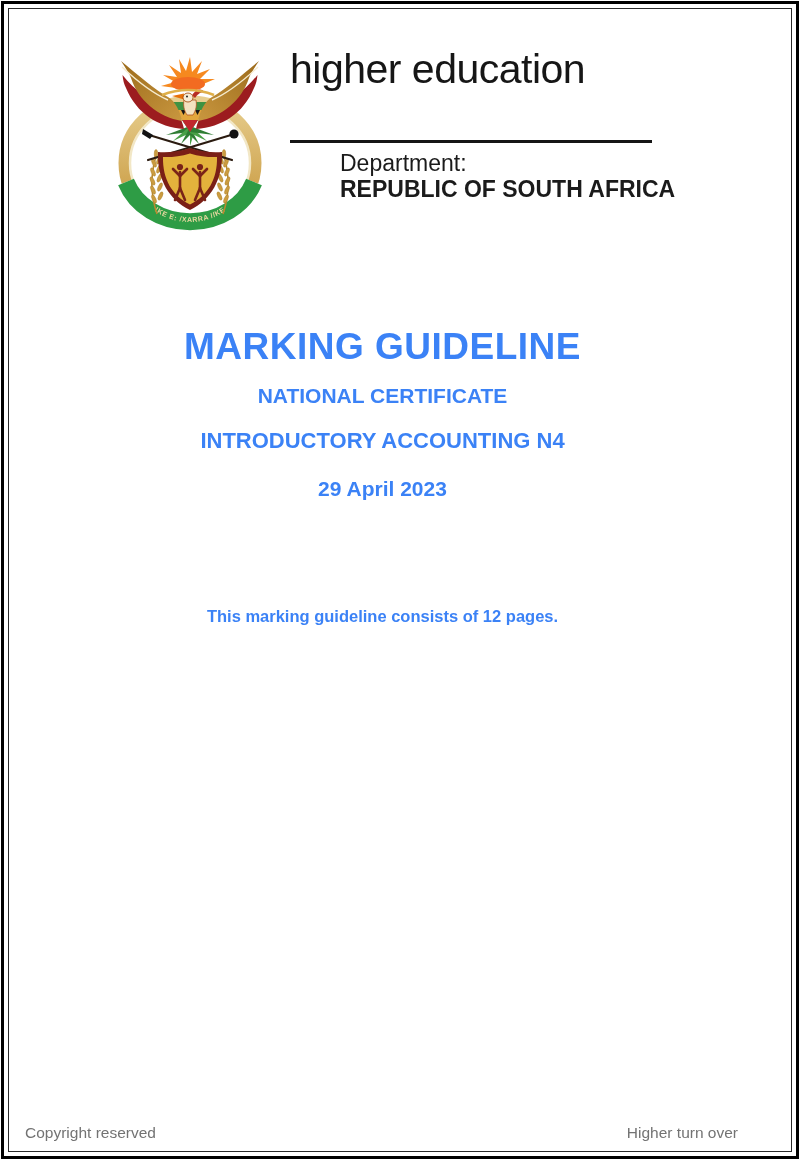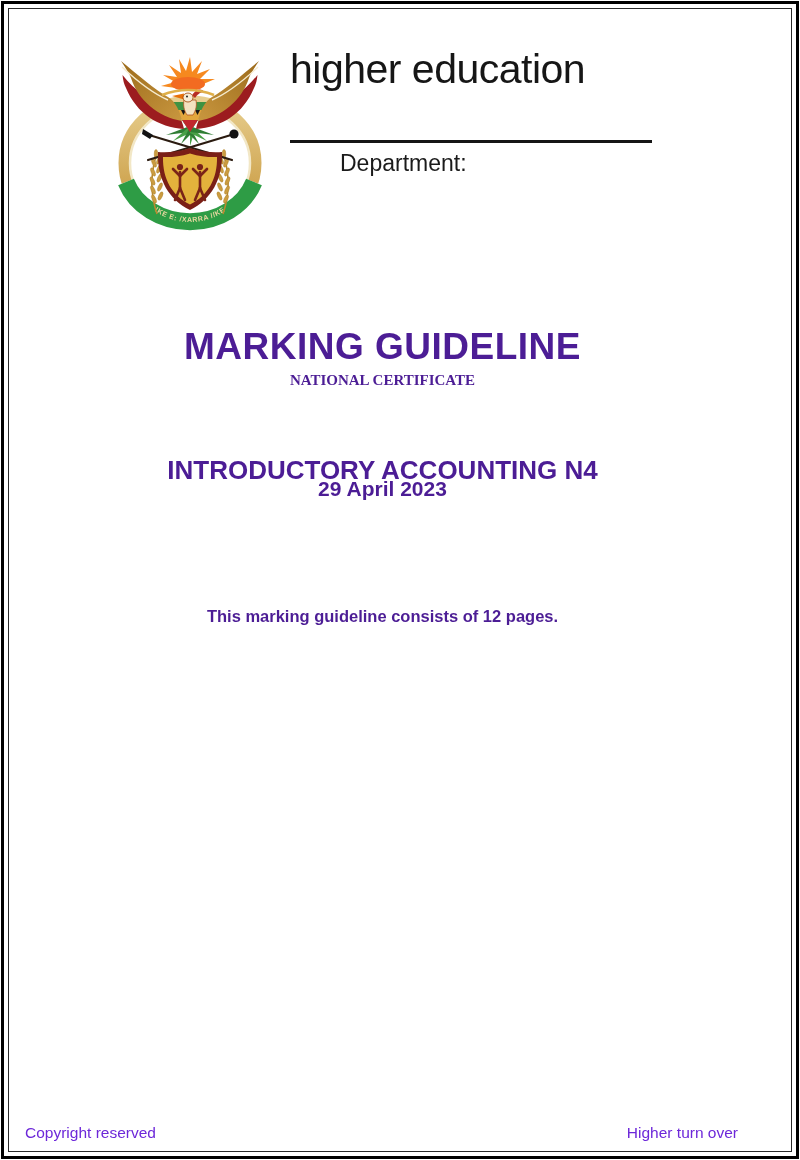--- a/index.html
+++ b/index.html
@@ -41,33 +41,33 @@
     position: absolute; left: 292px; top: 151px;
     font-size: 23px; line-height: 25.5px;
     color: #1b1b1b; white-space: nowrap; margin-left: 48px;
   }
   .dept-block .country { font-weight: bold; }
 
   
   .center-line {
     position: absolute; left: 25px; width: 715px;
     text-align: center; white-space: nowrap;
-    font-weight: bold; color: #4c1d95;
+    font-weight: bold; color: #3b82f6;
   }
   .title-main     { top: 326px; font-size: 37px; letter-spacing: 0.5px; }
-  .title-cert     { top: 372px; font-size: 15px; font-family: Liberation Serif, serif; }
-  .title-subject  { top: 428px; font-size: 26px; margin-top: 27px; }
+  .title-cert     { top: 384px; font-size: 21px; }
+  .title-subject  { top: 428px; font-size: 22px; }
   .title-date     { top: 477px; font-size: 21px; }
   .title-notice   { top: 607px; font-size: 16.5px; }
 
   
   .footer {
     position: absolute; left: 25px; right: 62px; top: 1124px;
     display: flex; justify-content: space-between;
-    font-size: 15.5px; color: #6d28d9;
+    font-size: 15.5px; color: #737373;
   }
 </style>
 </head>
 <body>
 
 <div class="border-outer"></div>
 <div class="border-inner"></div>
 
 <svg class="emblem" viewBox="0 0 160 200" aria-hidden="true">
   <defs>
@@ -177,20 +177,21 @@
     <path d="M 52 57 Q 78 47 104 57" fill="none" stroke="#DFAF49" stroke-width="2.5"></path>
   </g>
 </svg>
 
 <div class="wordmark">
   <div>higher education</div>
 </div>
 <div class="logo-rule"></div>
 <div class="dept-block">
   <div>Department:</div>
+  <div class="country">REPUBLIC OF SOUTH AFRICA</div>
 </div>
 
 <div class="center-line title-main">MARKING GUIDELINE</div>
 <div class="center-line title-cert">NATIONAL CERTIFICATE</div>
 <div class="center-line title-subject">INTRODUCTORY ACCOUNTING N4</div>
 <div class="center-line title-date">29 April 2023</div>
 <div class="center-line title-notice">This marking guideline consists of 12 pages.</div>
 
 <div class="footer">
   <span>Copyright reserved</span>

